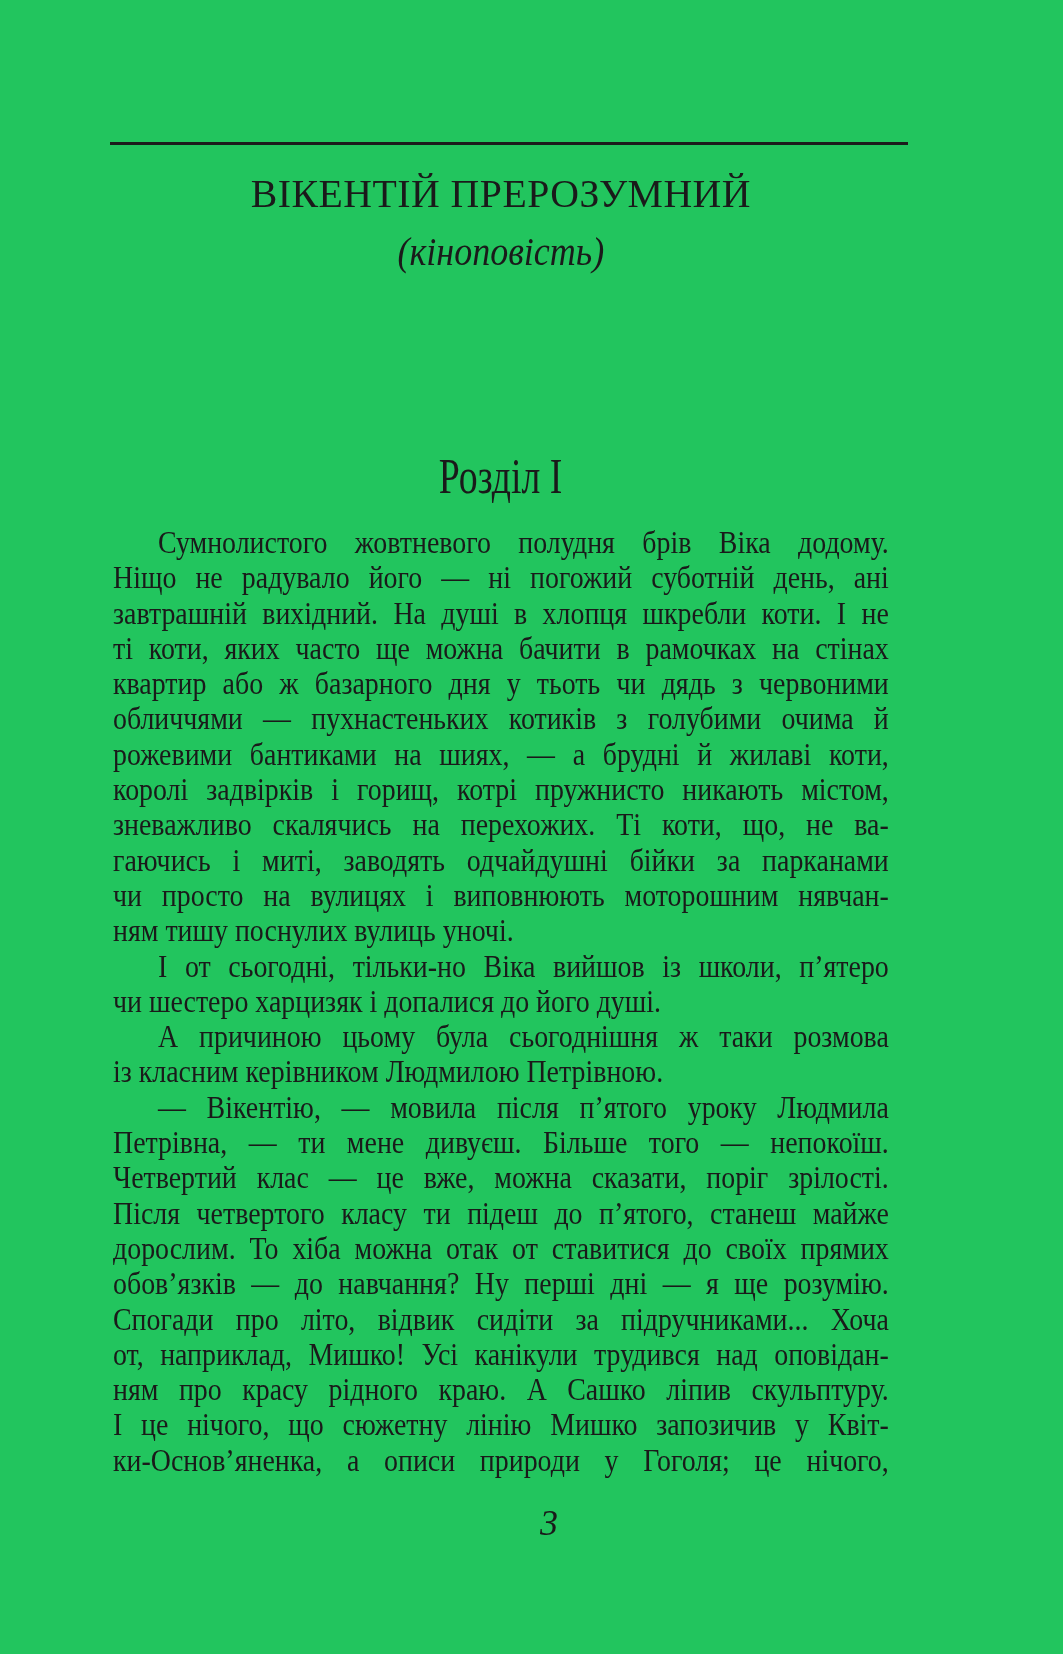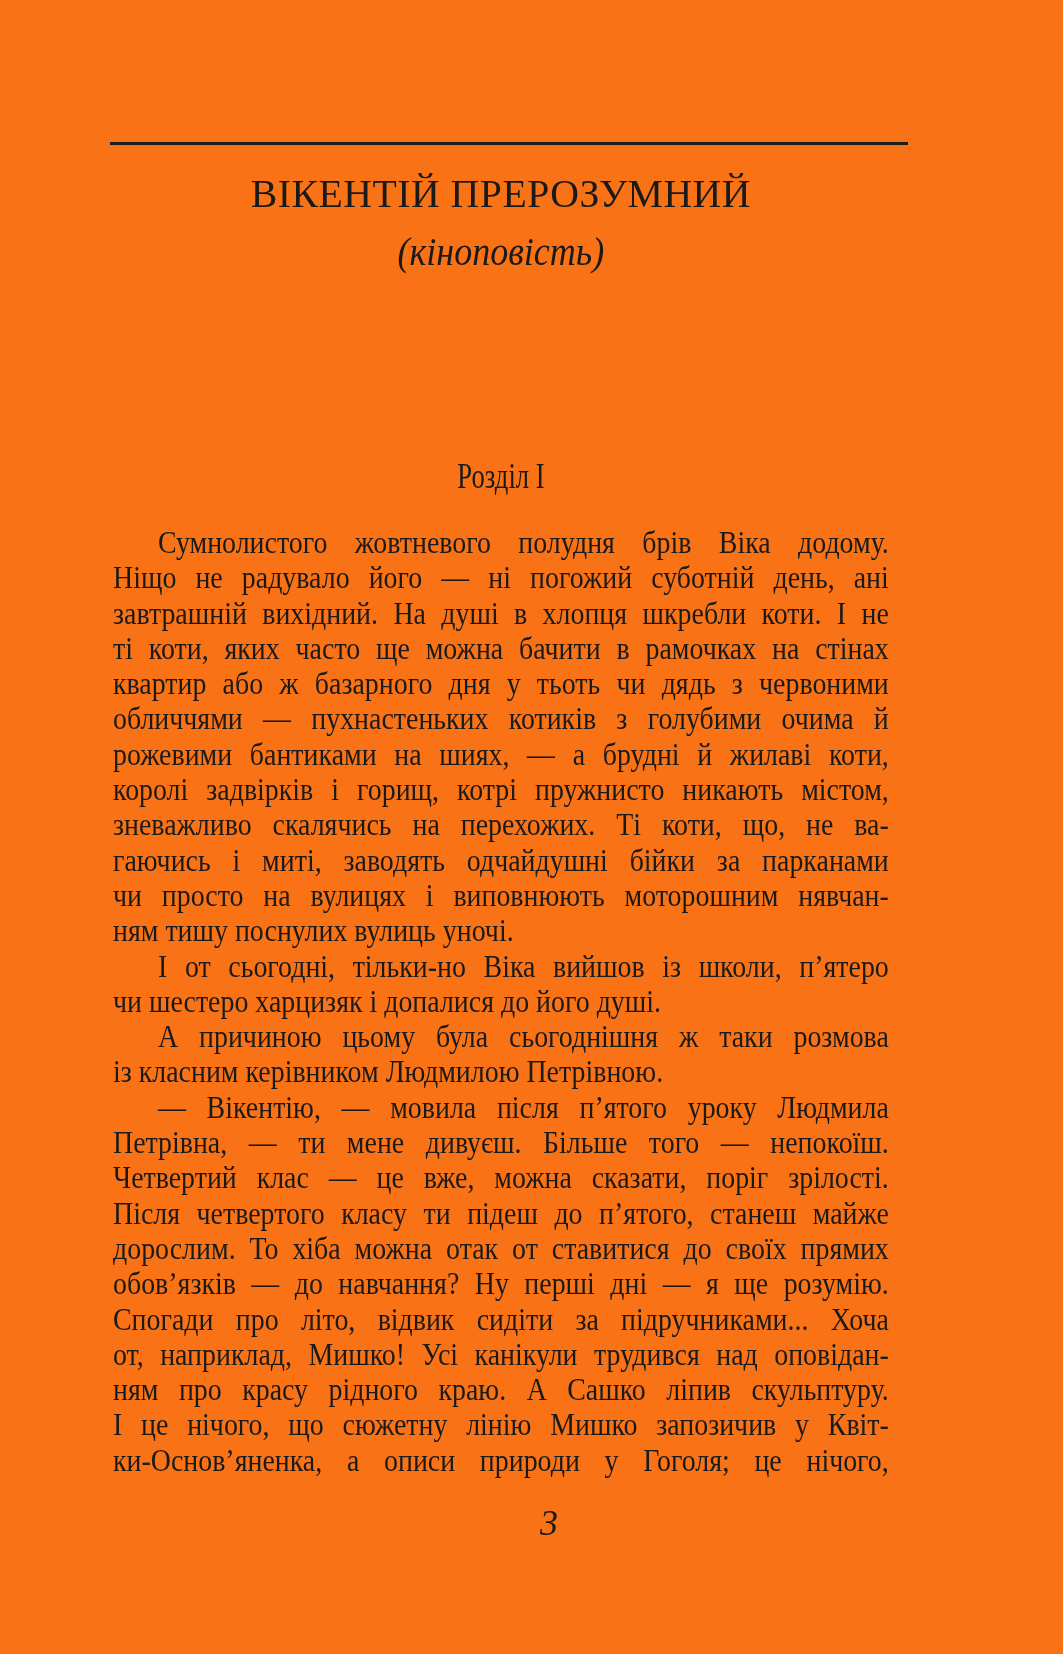--- a/index.html
+++ b/index.html
@@ -4,21 +4,21 @@
 <style>
   html, body {
     margin: 0;
     padding: 0;
     background: #ffffff;
   }
   .page {
     position: relative;
     width: 1063px;
     height: 1654px;
-    background: #f97316;
+    background: #22c55e;
     font-family: "Liberation Serif", "DejaVu Serif", serif;
     color: #1a1a1a;
     overflow: hidden;
   }
   .rule {
     position: absolute;
     left: 110px;
     top: 142px;
     width: 798px;
     height: 3px;
@@ -55,21 +55,21 @@
     display: inline-block;
     transform: scaleX(0.9);
     transform-origin: 50% 50%;
   }
   .chapter-wrap {
     position: absolute;
     left: 113px;
     top: 450px;
     width: 776px;
     text-align: center;
-    font-size: 36px;
+    font-size: 51px;
     line-height: 52px;
     white-space: nowrap;
   }
   .chapter-wrap .scale {
     display: inline-block;
     transform: scaleX(0.74);
     transform-origin: 50% 50%;
   }
   .body-text {
     position: absolute;

